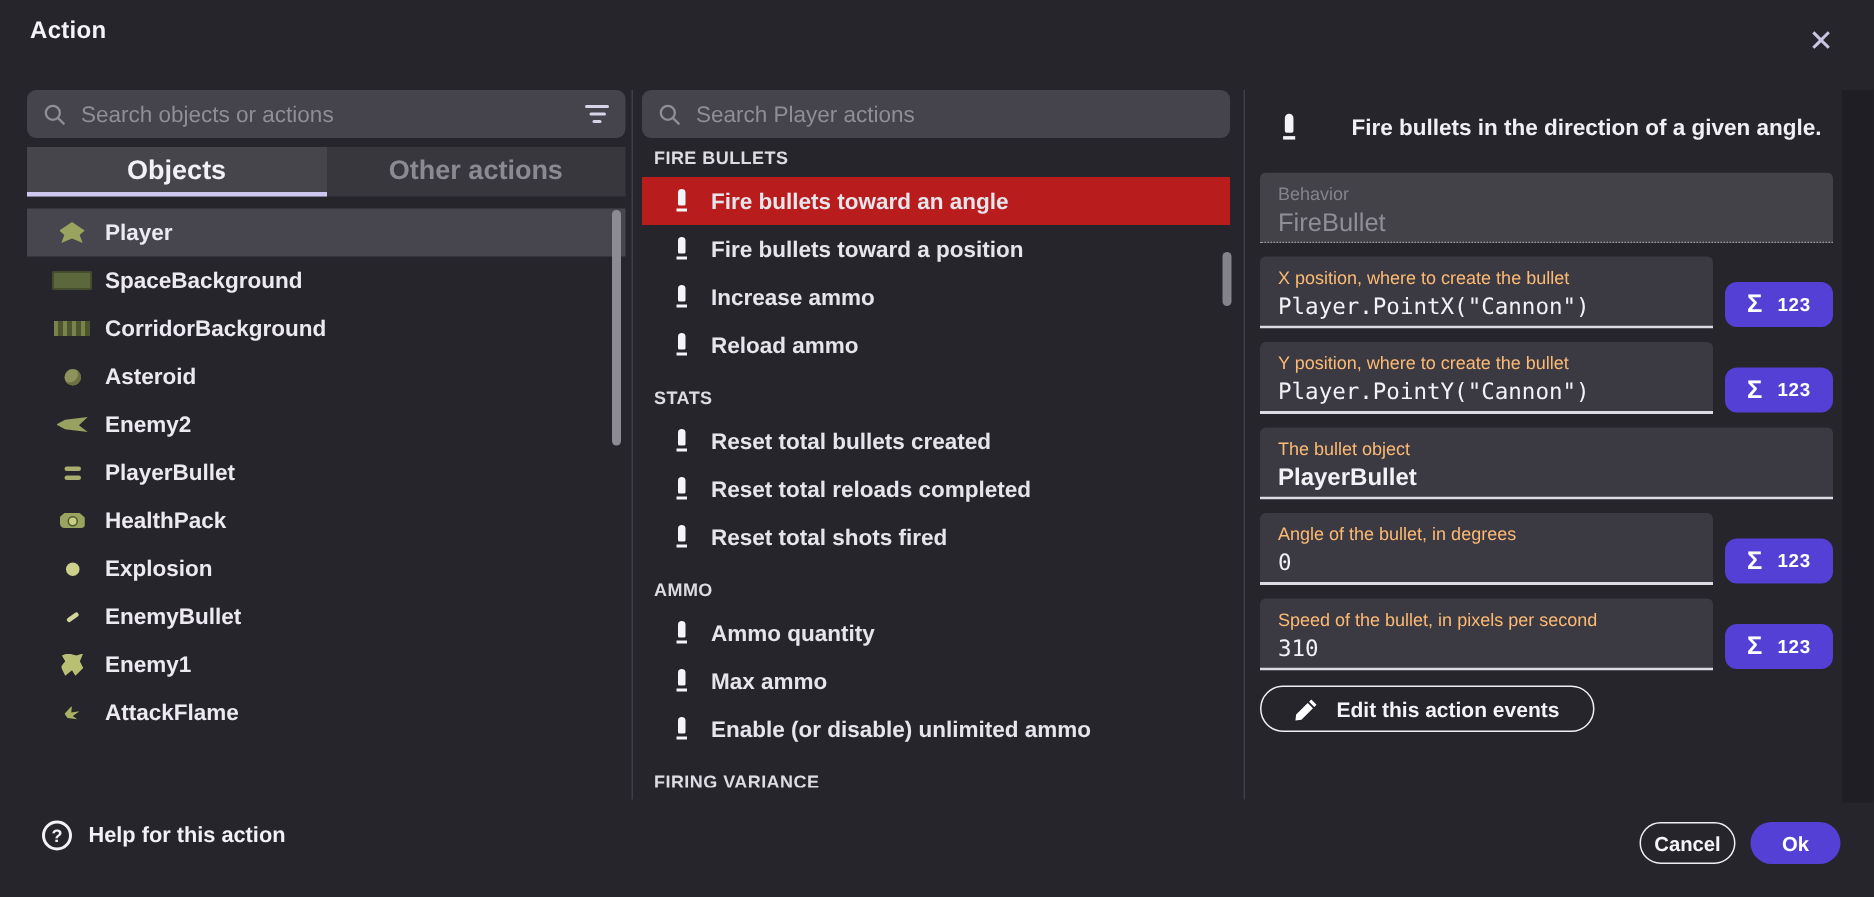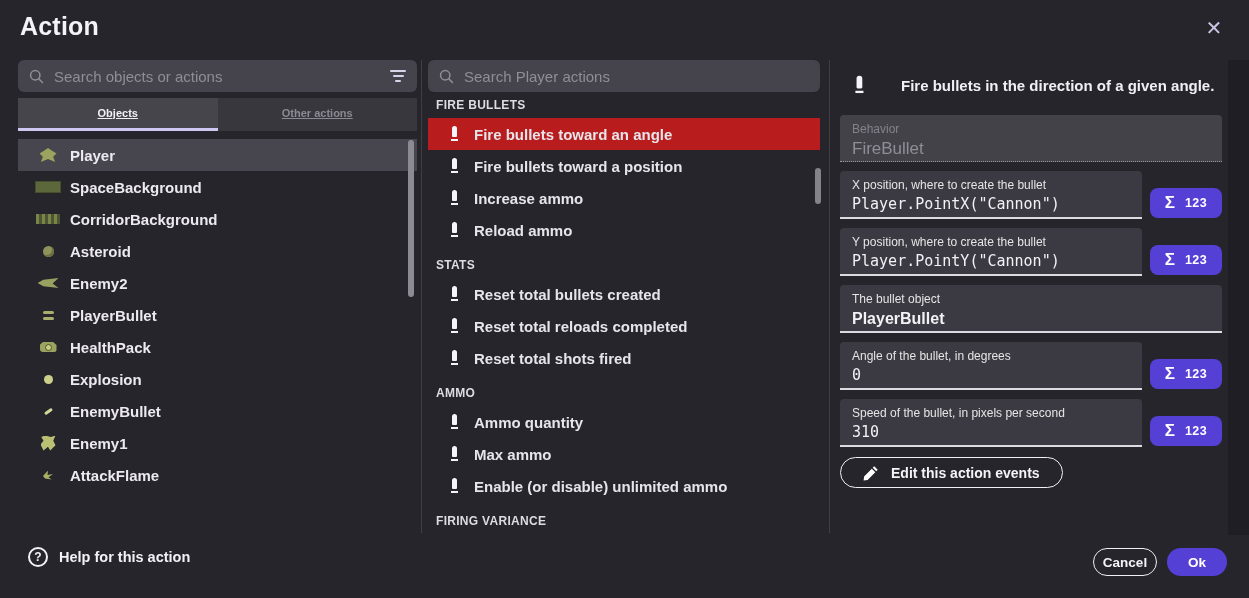--- a/index.html
+++ b/index.html
@@ -6,21 +6,21 @@
   html,body { width:1249px; height:598px; }
   body {
     background:#26252c;
     font-family:"Liberation Sans", sans-serif;
     color:#eceaf0;
     position:relative;
     overflow:hidden;
   }
 
   
-  .dlg-title { position:absolute; left:20px; top:12px; font-size:25px; font-weight:700; color:#f4f3f7; letter-spacing:.2px; }
+  .dlg-title { position:absolute; left:20px; top:12px; font-size:16px; font-weight:700; color:#f4f3f7; letter-spacing:.2px; }
   .close-btn { position:absolute; left:1198px; top:12px; width:32px; height:32px; border:none; background:transparent;
                color:#c9c5e2; font-size:20px; line-height:32px; text-align:center; cursor:pointer; font-family:inherit; }
 
   
   .divider { position:absolute; top:60px; width:1px; height:473px; background:#3f3e46; }
   #divider-left { left:421px; }
   #divider-mid  { left:829px; }
   .right-gutter { position:absolute; left:1228px; top:60px; width:21px; height:475px; background:#1f1e25; }
 
   
@@ -31,21 +31,21 @@
   .filter-icon { width:18px; display:block; cursor:pointer; }
   .filter-icon i { display:block; height:2px; background:#d7d4e8; margin:3px auto 0; border-radius:1px; }
   .filter-icon i:nth-child(1){ width:16px; margin-top:0; }
   .filter-icon i:nth-child(2){ width:11px; }
   .filter-icon i:nth-child(3){ width:6px; }
 
   
   .left-panel { position:absolute; left:18px; top:60px; width:399px; }
   .tabs { display:flex; margin-top:6px; }
   .tab { flex:1; height:33px; background:#38373e; border:none; border-bottom:3px solid transparent;
-         font-family:inherit; font-size:11px; font-weight:700; color:#8b8a92; cursor:pointer;text-decoration:underline; }
+         font-family:inherit; font-size:18px; font-weight:700; color:#8b8a92; cursor:pointer; }
   .tab.selected { background:#46454c; color:#f2f1f6; border-bottom-color:#cdc7f1; }
   .object-list { margin-top:8px; }
   .obj-row { height:32px; display:flex; align-items:center; padding-left:16px; gap:8px; cursor:pointer; }
   .obj-row.selected { background:#47464e;text-align:right; }
   .obj-label { font-size:15px; font-weight:700; color:#eceaf0; }
 
   .scroll-thumb { position:absolute; width:6px; border-radius:3px; background:#8c8b93; }
   #left-scroll  { left:390px; top:80px; height:157px; }
   .mid-thumb { position:absolute; left:387px; top:108px; width:6px; height:36px; border-radius:3px; background:#84838b; }
 
@@ -94,21 +94,21 @@
   
   .right-panel { position:absolute; left:840px; top:60px; width:382px; }
   .desc-row { display:flex; align-items:center; gap:30px; padding-left:9px; margin-top:12px; height:26px; }
   .desc-row .bullet-icon { transform:scale(1.15); }
   .desc-text { font-size:15px; font-weight:700; color:#f0eff4; }
 
   .fields { margin-top:17px; }
   .field-row { display:flex; margin-bottom:9px; }
   .field { flex:1; height:48px; background:#3b3a42; border-radius:4px 4px 0 0; padding:7px 12px 0;
            border-bottom:2px solid #dcdbe1; }
-  .field-label { font-size:12px; color:#e5e5e5; line-height:14px; }
+  .field-label { font-size:12px; color:#fdba74; line-height:14px; }
   .field-value { margin-top:3px; font-size:16px; font-weight:700; color:#f2f1f5; line-height:19px;
                  white-space:nowrap; overflow:hidden; }
   .field.mono .field-value { font-family:"DejaVu Sans Mono",monospace; font-weight:400; font-size:15px; }
   .field.disabled { background:#434249; border-bottom:1px dotted #9a99a1; height:47px; }
   .field.disabled .field-label { color:#84838c; }
   .field.disabled .field-value { color:#8f8e97; font-weight:400; font-size:17px; }
 
   .sigma-btn { width:72px; height:30px; margin-left:8px; align-self:flex-end; margin-bottom:1px;
                background:#5540d6; border:none; border-radius:8px; color:#fff; cursor:pointer;
                display:flex; align-items:center; justify-content:center; gap:10px; font-family:inherit; }

